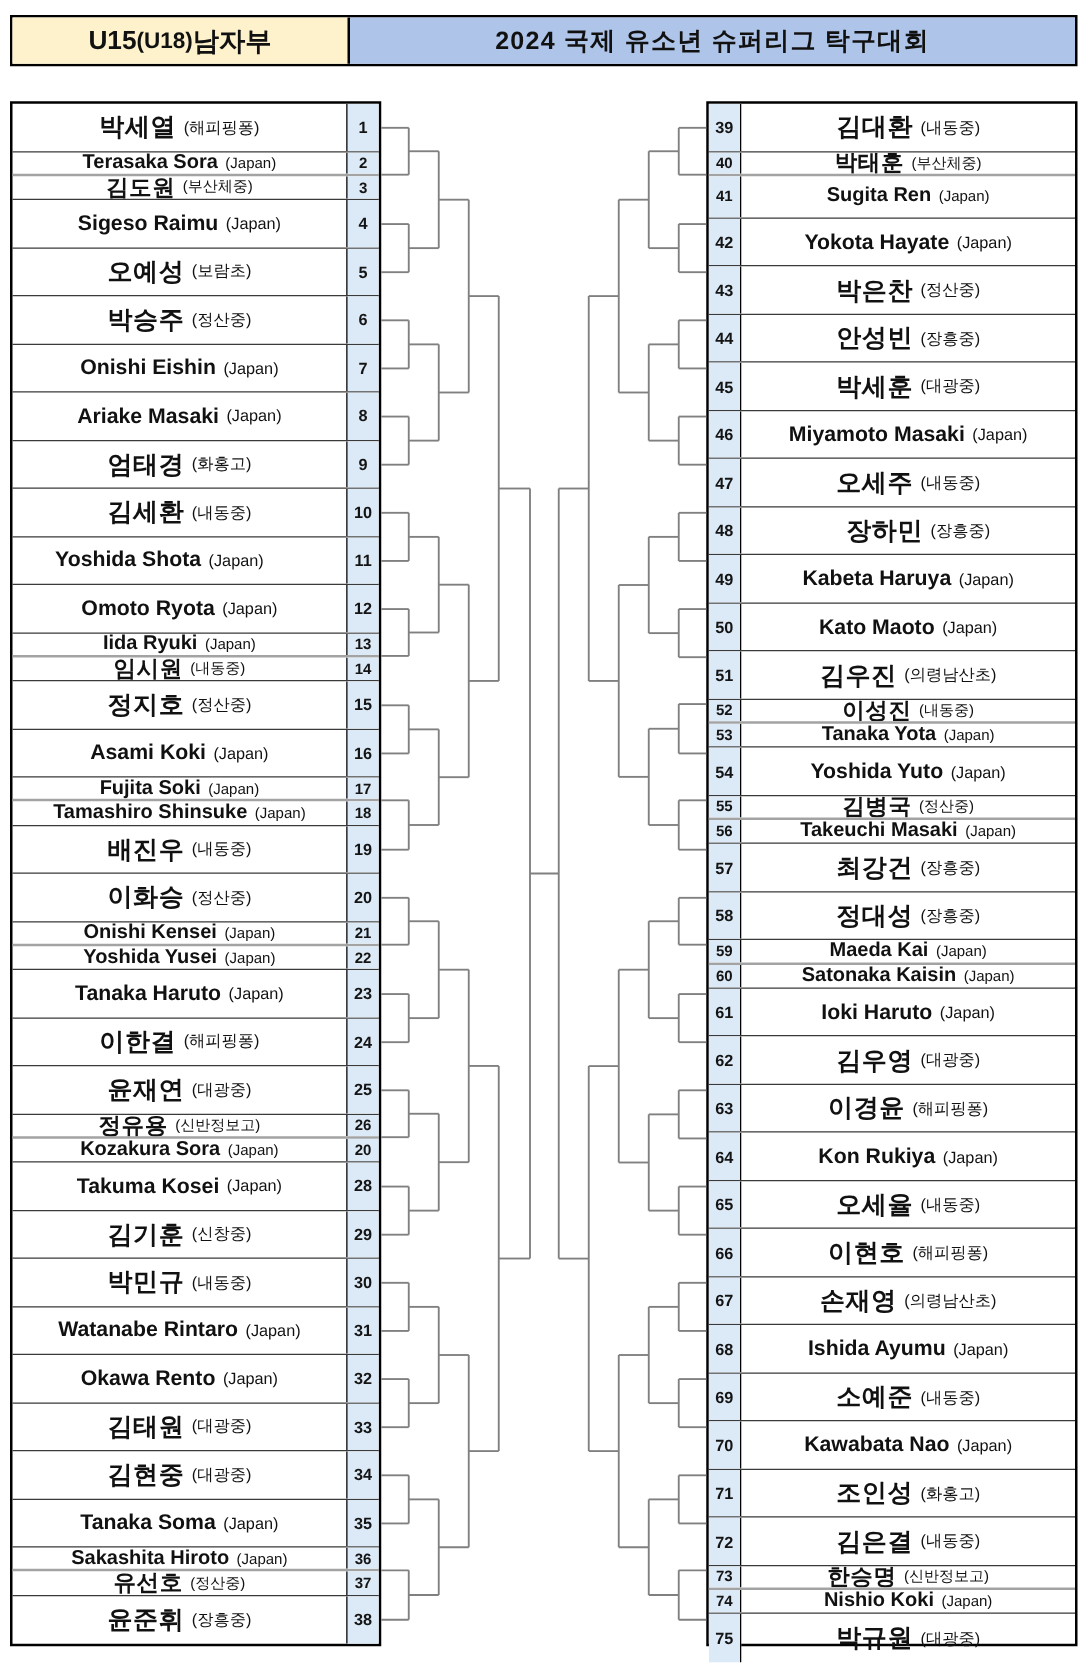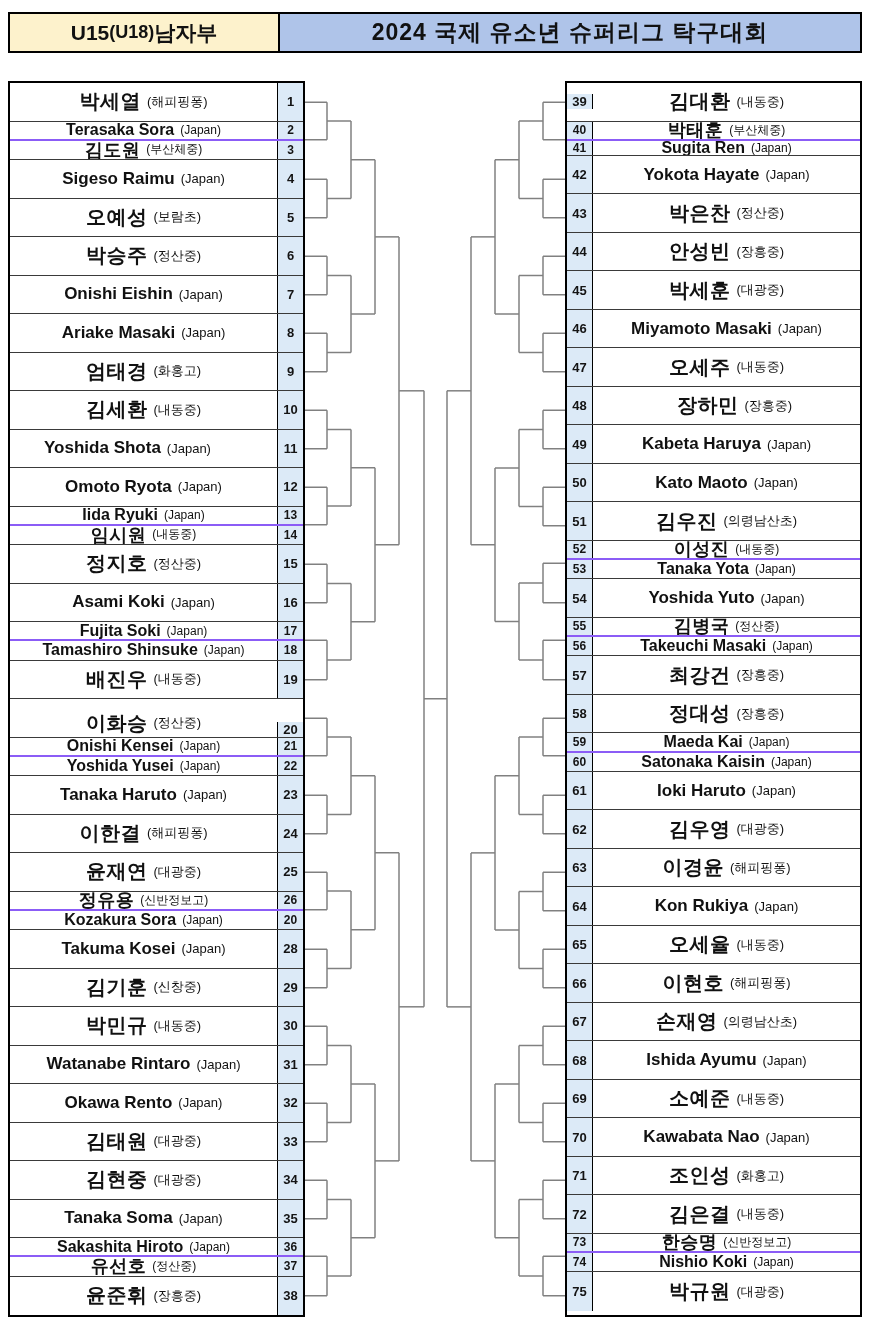--- a/index.html
+++ b/index.html
@@ -9,28 +9,28 @@
   body{
     width:870px;height:1335px;position:relative;background:#ffffff;overflow:hidden;
     font-family:"Liberation Sans","DejaVu Sans",sans-serif;color:#111;
   }
   .hdr{position:absolute;left:8px;top:12px;width:854px;height:41px;display:flex;
        border:2.5px solid var(--c-border);box-sizing:border-box;}
   .hdr-div{width:270px;flex:none;background:var(--c-div);border-right:2.5px solid var(--c-border);
        display:flex;align-items:center;justify-content:center;font-weight:bold;font-size:21px;box-sizing:border-box;}
   .hdr-div .sub{font-size:18px;font-weight:bold;}
   .hdr-title{flex:1;background:var(--c-title);display:flex;align-items:center;justify-content:center;
-       font-weight:bold;font-size:23px;letter-spacing:1px;}
+       font-weight:bold;font-size:20px;letter-spacing:1px;}
   .tbl{position:absolute;top:81px;width:297px;height:1236px;border:2px solid var(--c-border);
        box-sizing:border-box;background:#fff;}
   .tbl-left{left:8px;}
   .tbl-right{left:565px;}
   .prow{display:flex;box-sizing:border-box;border-bottom:1px solid #3a3a3a;overflow:hidden;}
   .prow:last-child{border-bottom:none;}
-  .prow.prelim-top{border-bottom:2px solid #8b5cf6;}
+  .prow.prelim-top{border-bottom:2px solid #a3a3a3;}
   .num{width:26px;flex:none;background:var(--c-num);display:flex;align-items:center;justify-content:center;
        font-weight:bold;font-size:13px;box-sizing:border-box;color:#141414;}
   .tbl-left .num{border-left:1.5px solid var(--c-border);}
   .tbl-right .num{border-right:1.5px solid var(--c-border);}
   .name-cell{flex:1;display:flex;align-items:center;justify-content:center;gap:6px;
        white-space:nowrap;overflow:hidden;}
   .pname{font-weight:bold;font-size:20px;letter-spacing:0.5px;}
   .pname.lat{font-size:17px;letter-spacing:0;}
   .paff{font-size:13px;}
   .prow.prelim .pname{font-size:18px;}
@@ -178,21 +178,21 @@
       </div>
       <div class="num">18</div>
     </div>
     <div class="prow" style="height: 38.5px;">
       <div class="name-cell">
         <span class="pname">배진우</span>
         <span class="paff">(내동중)</span>
       </div>
       <div class="num">19</div>
     </div>
-    <div class="prow" style="height: 38.5px; align-items: flex-end;">
+    <div class="prow" style="height: 38.5px;">
       <div class="name-cell">
         <span class="pname">이화승</span>
         <span class="paff">(정산중)</span>
       </div>
       <div class="num">20</div>
     </div>
     <div class="prow prelim prelim-top" style="height: 19.25px;">
       <div class="name-cell">
         <span class="pname lat">Onishi Kensei</span>
         <span class="paff">(Japan)</span>
@@ -313,35 +313,35 @@
     </div>
     <div class="prow" style="height: 38.5px;">
       <div class="name-cell">
         <span class="pname">윤준휘</span>
         <span class="paff">(장흥중)</span>
       </div>
       <div class="num">38</div>
     </div>
   </div>
 <div class="tbl tbl-right" id="tbl-right">
-    <div class="prow" style="height: 38.5px; align-items: center;">
+    <div class="prow" style="height: 38.5px;">
       <div class="num">39</div>
       <div class="name-cell">
         <span class="pname">김대환</span>
         <span class="paff">(내동중)</span>
       </div>
     </div>
     <div class="prow prelim prelim-top" style="height: 19.25px;">
       <div class="num">40</div>
       <div class="name-cell">
         <span class="pname">박태훈</span>
         <span class="paff">(부산체중)</span>
       </div>
     </div>
-    <div class="prow prelim" style="height: 15px;">
+    <div class="prow prelim" style="height: 34px;">
       <div class="num">41</div>
       <div class="name-cell">
         <span class="pname lat">Sugita Ren</span>
         <span class="paff">(Japan)</span>
       </div>
     </div>
     <div class="prow" style="height: 38.5px;">
       <div class="num">42</div>
       <div class="name-cell">
         <span class="pname lat">Yokota Hayate</span>

